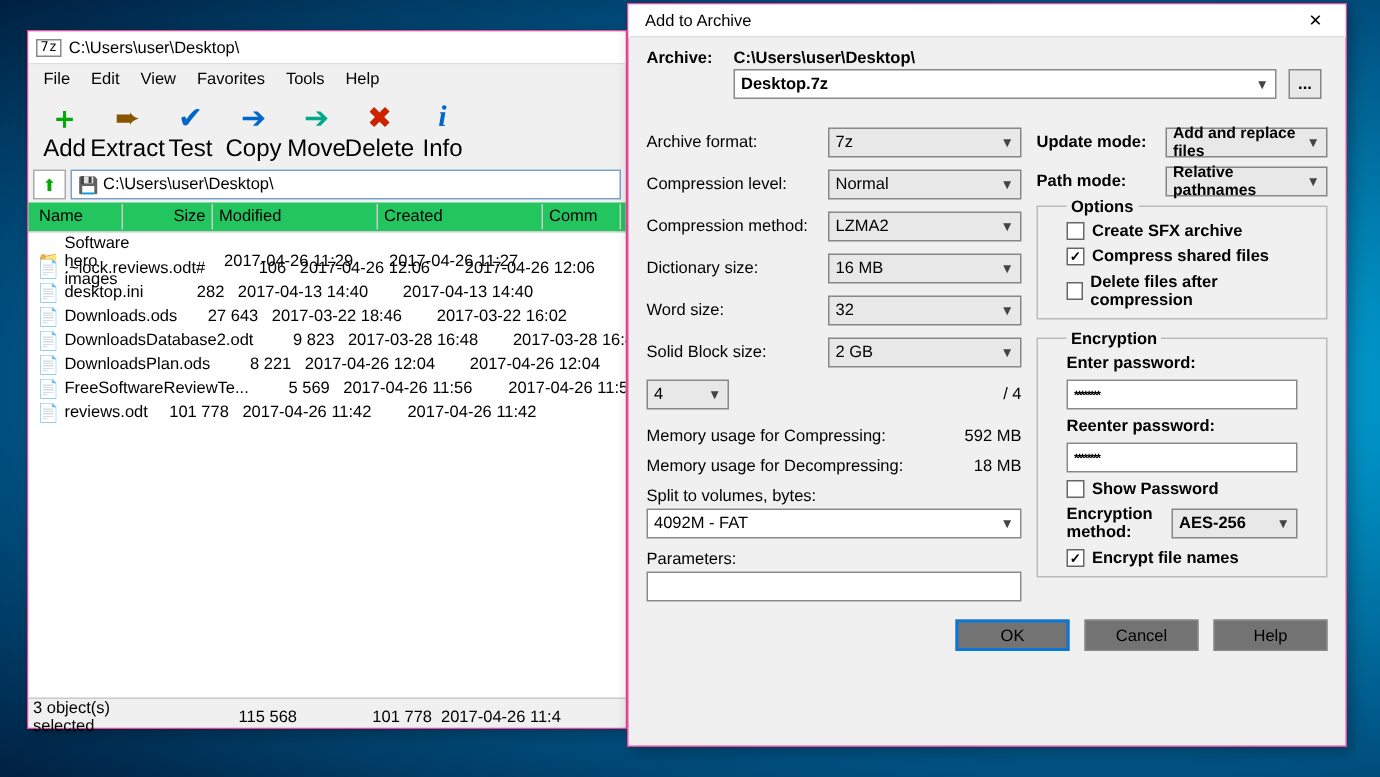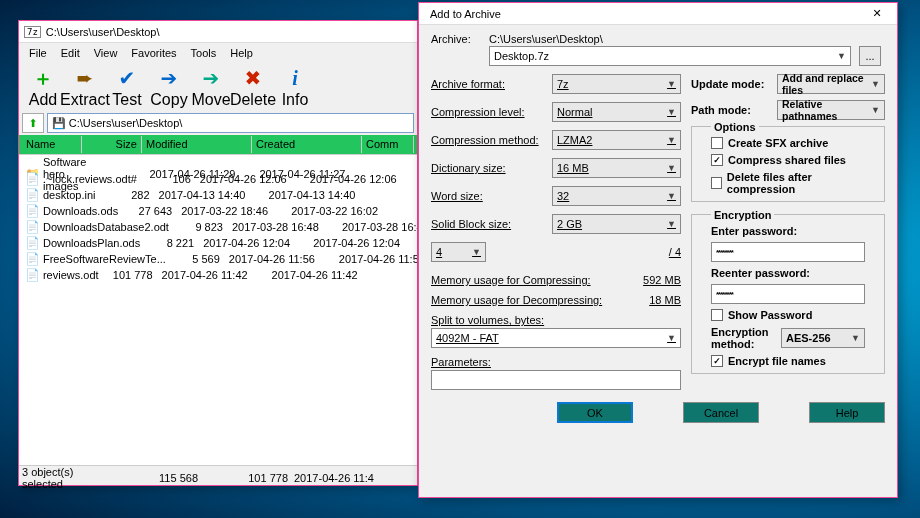--- a/index.html
+++ b/index.html
@@ -48,25 +48,25 @@
     display: flex; align-items: center; justify-content: space-between;
   }
   .select.shaded, .input.shaded { background: #e8e8e8; }
   .select .arrow { font-size: 9px; color: #444; }
   .fieldset { border: 1px solid #bbb; padding: 6px 19px; margin-bottom: 6px; }
   .fieldset .legend { position: relative; top: -12px; background: #f0f0f0; padding: 0 3px; display: inline-block; }
   .fieldset .inner { margin-top: -8px; display: flex; flex-direction: column; gap: 5px; }
   .chk { display: flex; align-items: center; gap: 5px; }
   .chk .box { width: 12px; height: 12px; border: 1px solid #666; background: #fff; display: flex; align-items: center; justify-content: center; font-size: 9px; }
   .btnrow { grid-column: 1 / -1; display: flex; justify-content: flex-end; gap: 10px; padding-top: 6px; }
-  .btn { width: 76px; height: 21px; border: 1px solid #888; background: #0f766e; display: flex; align-items: center; justify-content: center; margin-left: 40px; }
+  .btn { width: 76px; height: 21px; border: 1px solid #888; background: #737373; display: flex; align-items: center; justify-content: center; }
   .btn.primary { border: 2px solid #0a78d4; }
-  .leftcol { display: flex; flex-direction: column; gap: 8px; text-decoration: underline; }
+  .leftcol { display: flex; flex-direction: column; gap: 8px; }
   .rightcol { display: flex; flex-direction: column; gap: 6px; font-weight: bold; }
-  .arch-row { display: grid; grid-template-columns: 50px 1fr 26px; gap: 8px; align-items: start; grid-column: 1 / -1; margin-bottom: 2px; }
+  .arch-row { display: grid; grid-template-columns: 50px 1fr 26px; gap: 8px; align-items: start; grid-column: 1 / -1; margin-bottom: 13px; font-weight: bold; }
   .arch-row .stack { display: flex; flex-direction: column; gap: 1px; }
   .browse { width: 22px; height: 20px; border: 1px solid #888; background: #e8e8e8; display: flex; align-items: center; justify-content: center; align-self: flex-end; }
 </style>
 </head>
 <body>
 
 <div class="window" id="main" style="left:18px; top:20px; width:400px; height:466px;">
   <div class="titlebar">
     <span style="font-family:monospace;border:1px solid #888; padding:0 2px;font-size:9px">7z</span>
     <span class="title">C:\Users\user\Desktop\</span>

